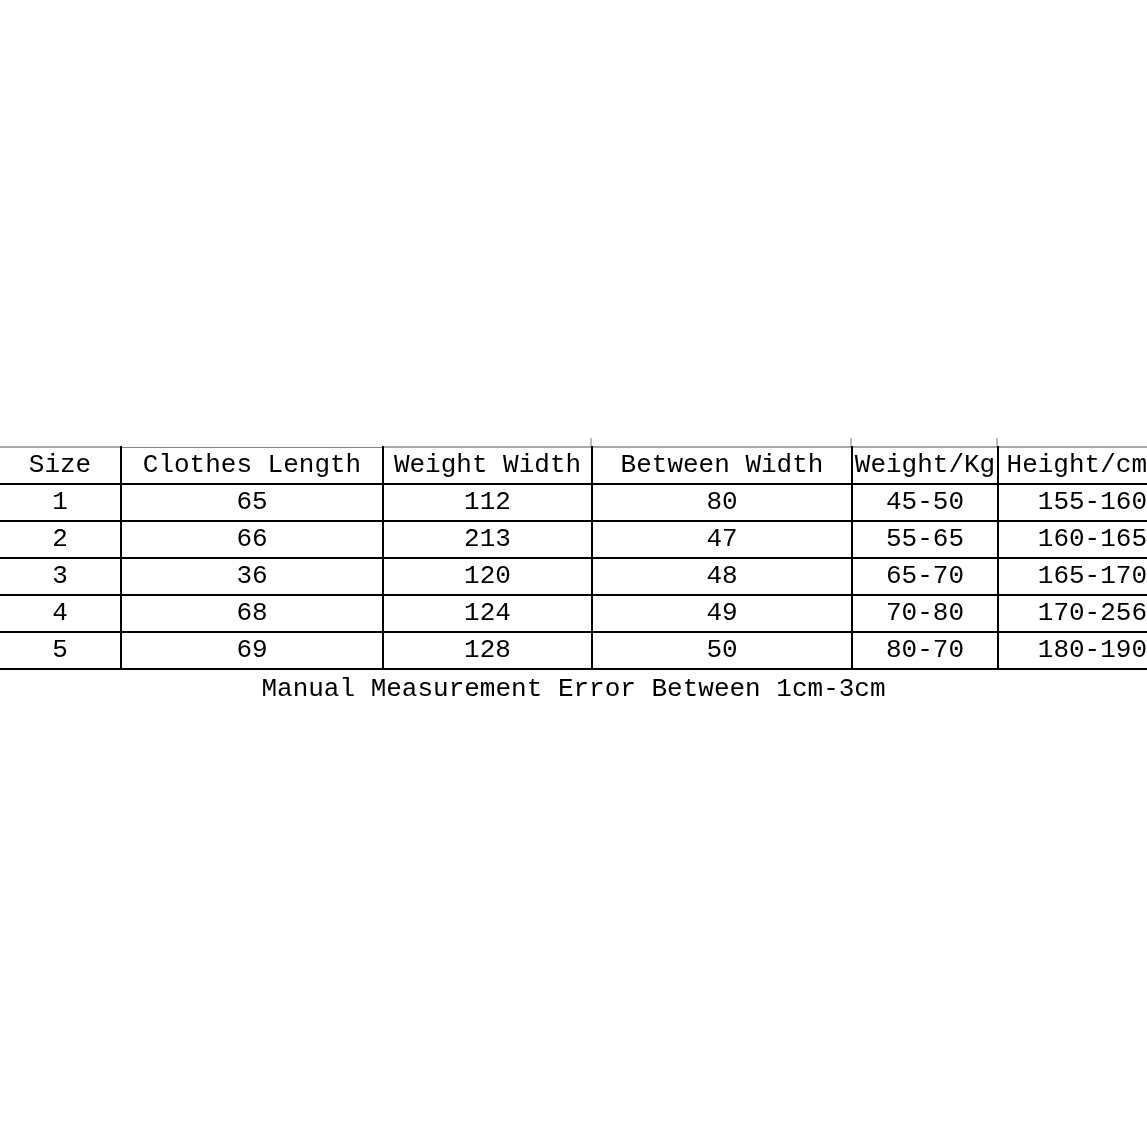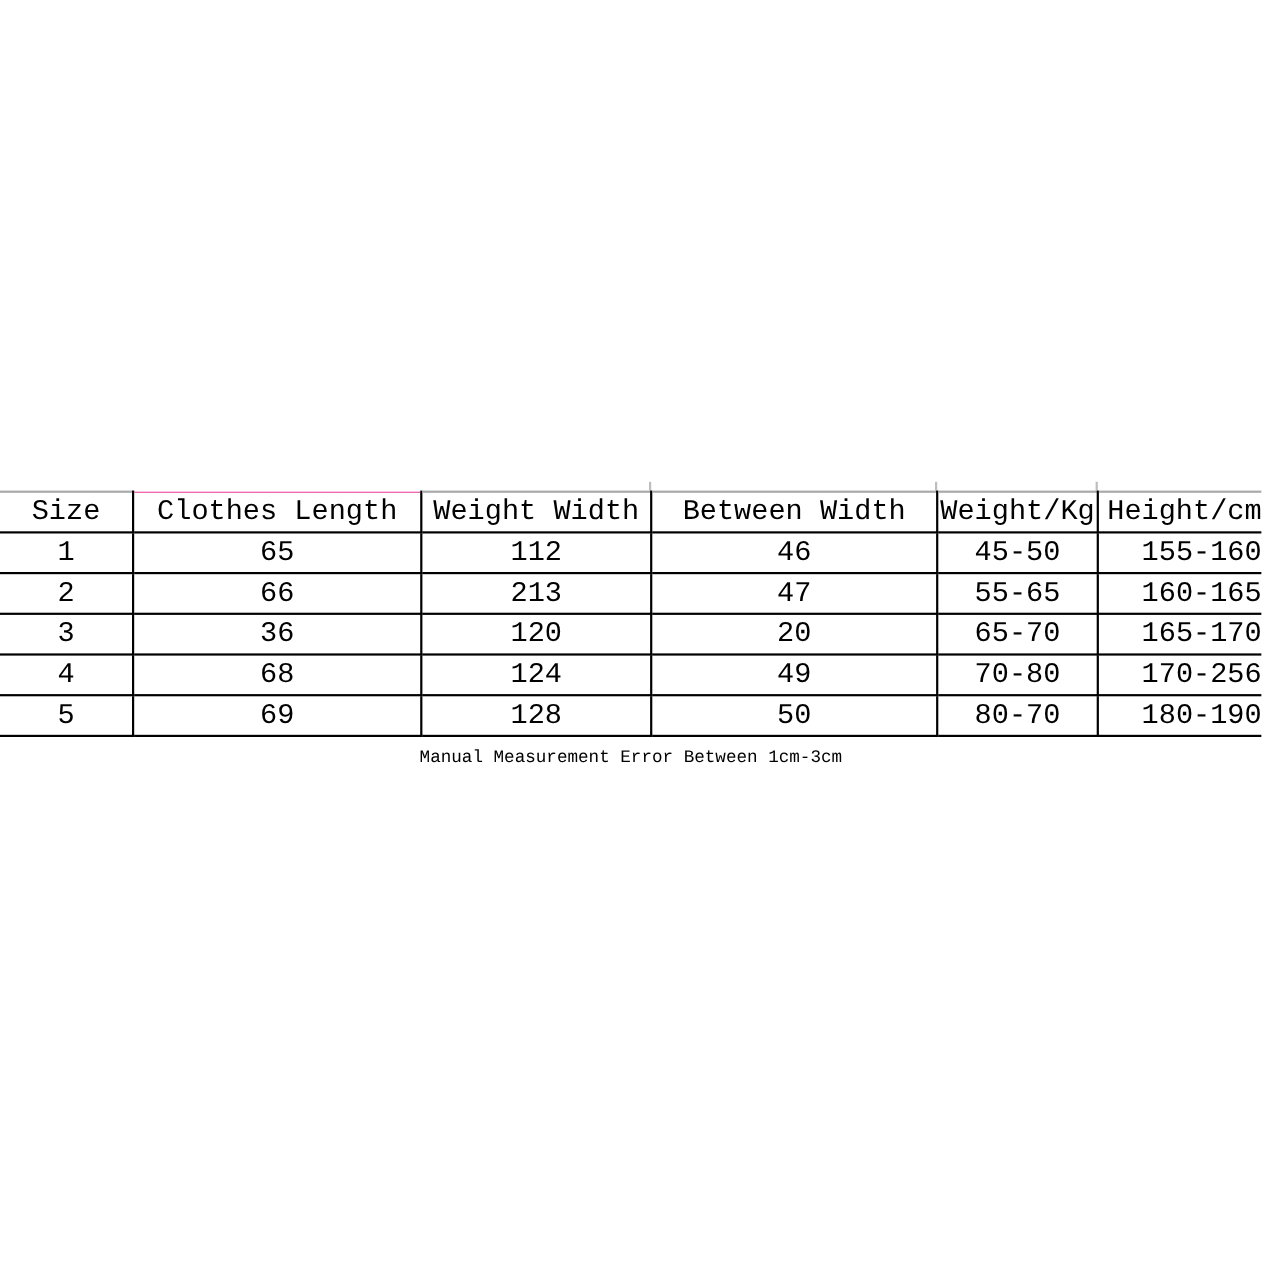--- a/index.html
+++ b/index.html
@@ -62,21 +62,21 @@
   }
   .stub-1 { left: 590px; }
   .stub-2 { left: 850px; }
   .stub-3 { left: 996px; }
   .note {
     position: absolute;
     left: 0;
     top: 673px;
     width: 1147px;
     text-align: center;
-    font-size: 16px;
+    font-size: 26px;
     line-height: 32px;
   }
 </style>
 </head>
 <body>
 
 <div class="canvas">
 
   <div class="stub stub-1"></div>
   <div class="stub stub-2"></div>
@@ -99,37 +99,37 @@
         <th>Between Width</th>
         <th>Weight/Kg</th>
         <th class="last-col">Height/cm</th>
       </tr>
     </thead>
     <tbody>
       <tr>
         <td class="first-col">1</td>
         <td>65</td>
         <td>112</td>
-        <td>46</td>
+        <td>80</td>
         <td>45-50</td>
         <td class="last-col">155-160</td>
       </tr>
       <tr>
         <td class="first-col">2</td>
         <td>66</td>
         <td>213</td>
         <td>47</td>
         <td>55-65</td>
         <td class="last-col">160-165</td>
       </tr>
       <tr>
         <td class="first-col">3</td>
         <td>36</td>
         <td>120</td>
-        <td>20</td>
+        <td>48</td>
         <td>65-70</td>
         <td class="last-col">165-170</td>
       </tr>
       <tr>
         <td class="first-col">4</td>
         <td>68</td>
         <td>124</td>
         <td>49</td>
         <td>70-80</td>
         <td class="last-col">170-256</td>

